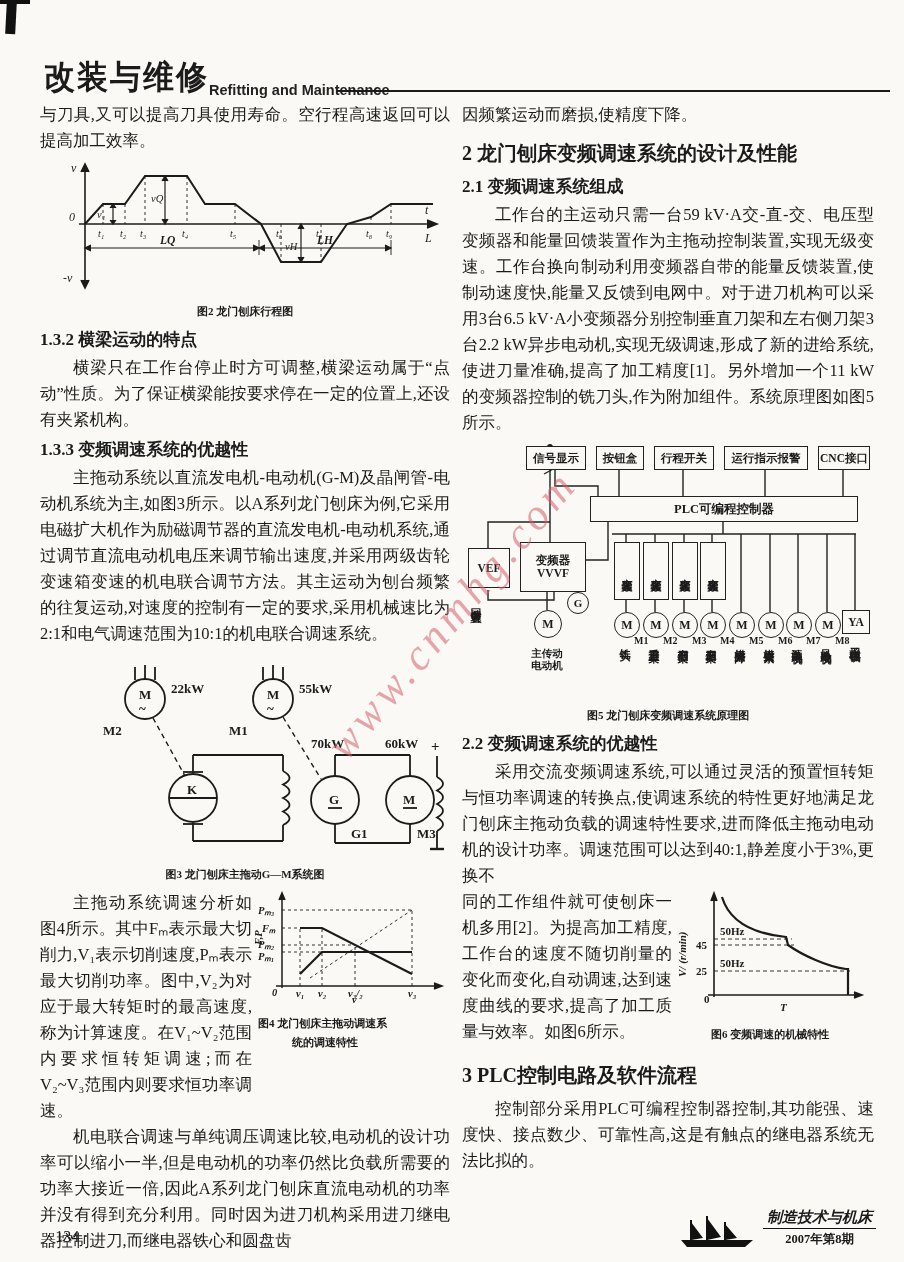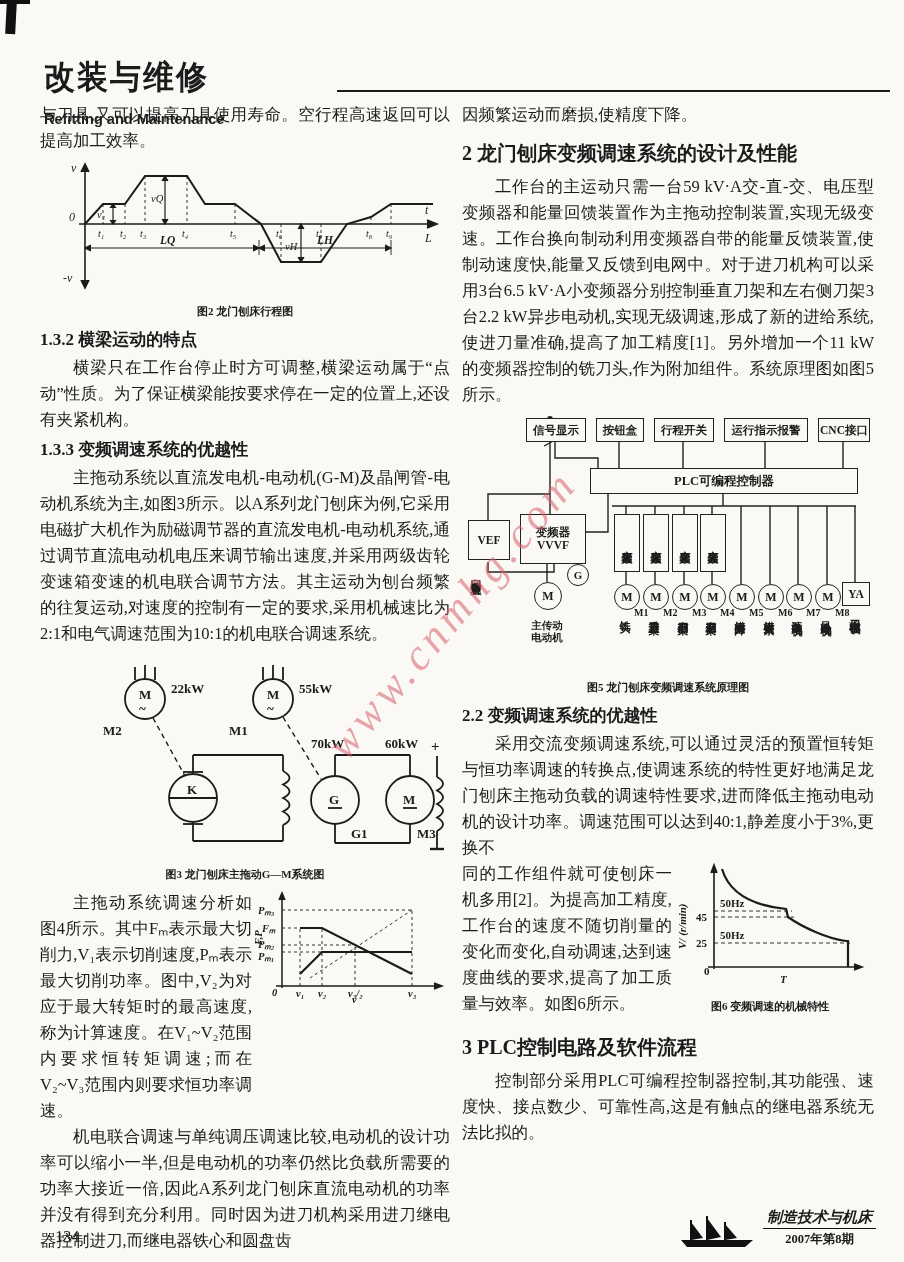--- a/index.html
+++ b/index.html
@@ -1,21 +1,21 @@
 <!DOCTYPE html>
 <html><head>
 <meta charset="utf-8">
 <style>
   html,body{margin:0;padding:0;background:#e8e6e0;}
   .page{position:relative;width:904px;height:1262px;background:#faf9f5;overflow:hidden;
         font-family:"Liberation Serif", serif;color:#1b1b1b;}
   
   .art{position:absolute;background:#111;}
   
-  .hdr{position:absolute;left:44px;top:56px;display:flex;align-items:flex-start;gap:13px;flex-direction:column;}
+  .hdr{position:absolute;left:44px;top:56px;display:flex;align-items:flex-end;gap:0;}
   .hdr-cn{font-family:"Liberation Sans", sans-serif;font-weight:900;font-size:31px;letter-spacing:2px;transform:scaleY(1.05);}
   .hdr-en{font-family:"Liberation Sans", sans-serif;font-size:14.5px;font-weight:bold;color:#222;}
   .hdr-rule{position:absolute;left:337px;top:90px;width:553px;height:2px;background:#1b1b1b;}
   
   .col{position:absolute;top:102px;font-size:16.5px;line-height:26px;text-align:justify;}
   .col-left{left:40px;width:410px;}
   .col-right{left:462px;width:412px;}
   .ind{text-indent:2em;}
   .hsec{font-weight:bold;font-size:20px;line-height:30px;margin:10px 0 6px 0;text-align:left;}
   .hsub{font-weight:bold;font-size:17px;line-height:26px;margin:4px 0 2px 0;text-align:left;}
@@ -230,29 +230,34 @@
             <text x="6" y="70">Pₘ₁</text>
             <text x="20" y="106">0</text>
             <text x="44" y="107">v₁</text>
             <text x="66" y="107">v₂</text>
             <text x="96" y="107">v₃/₂</text>
             <text x="156" y="107">v₃</text>
             <text x="10" y="55" transform="rotate(-90 10,55)">F,P</text>
             <text x="100" y="113">v</text>
           </g>
         </svg>
+        <div class="figcap" style="text-align:left;padding-left:6px;">
+          <span>图4  龙门刨床主拖动调速系</span><br>
+          <span style="padding-left:34px;">统的调速特性</span>
+        </div>
       </div>
     </div>
 
     <div class="ind">机电联合调速与单纯调压调速比较,电动机的设计功率可以缩小一半,但是电动机的功率仍然比负载所需要的功率大接近一倍,因此A系列龙门刨床直流电动机的功率并没有得到充分利用。同时因为进刀机构采用进刀继电器控制进刀,而继电器铁心和圆盘齿</div>
   </div>
 
   <div class="col col-right">
     <div>因频繁运动而磨损,使精度下降。</div>
     <div class="hsec">2  龙门刨床变频调速系统的设计及性能</div>
+    <div class="hsub">2.1  变频调速系统组成</div>
     <div class="ind">工作台的主运动只需一台59 kV·A交-直-交、电压型变频器和能量回馈装置作为主拖动控制装置,实现无级变速。工作台换向制动利用变频器自带的能量反馈装置,使制动速度快,能量又反馈到电网中。对于进刀机构可以采用3台6.5 kV·A小变频器分别控制垂直刀架和左右侧刀架3台2.2 kW异步电动机,实现无级调速,形成了新的进给系统,使进刀量准确,提高了加工精度[1]。另外增加一个11 kW的变频器控制的铣刀头,作为附加组件。系统原理图如图5所示。</div>
 
     <div class="fig">
       <div class="f5">
         <svg width="412" height="262" viewBox="0 0 412 262">
           <g stroke="#222" stroke-width="1.4" fill="none">
             <circle cx="88" cy="5" r="2.2" fill="#222"></circle>
             <line x1="88" y1="7" x2="88" y2="100"></line>
             <line x1="82" y1="26" x2="95" y2="19"></line>
               <line x1="82" y1="32" x2="95" y2="25"></line>

